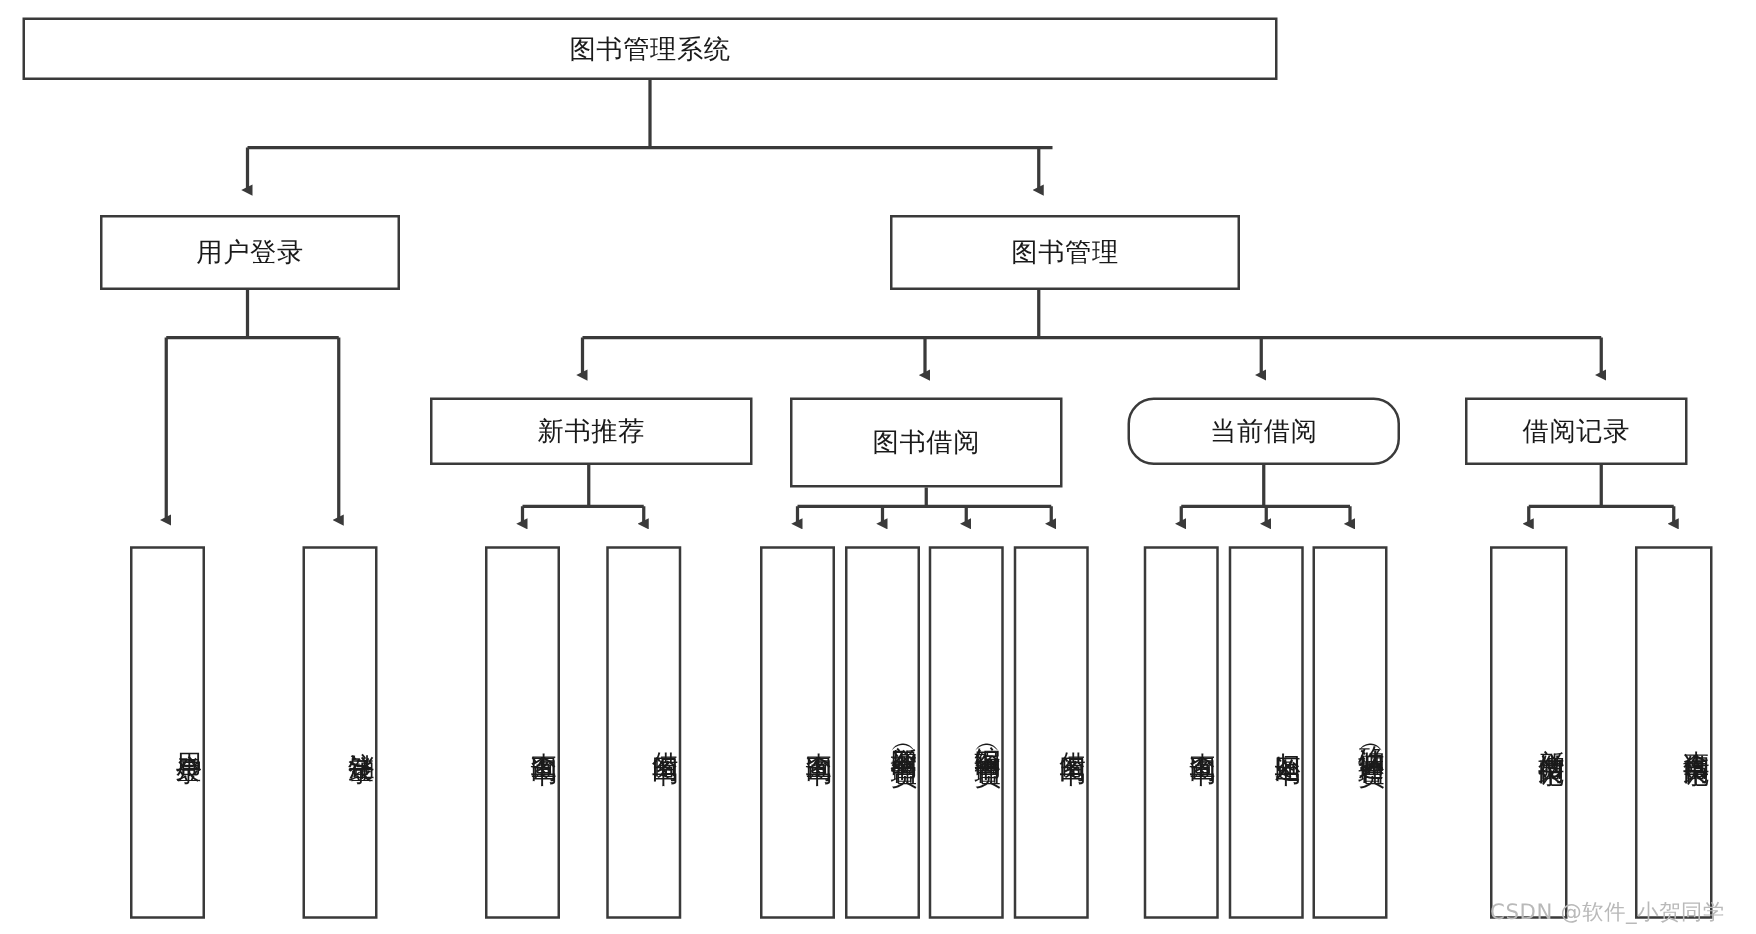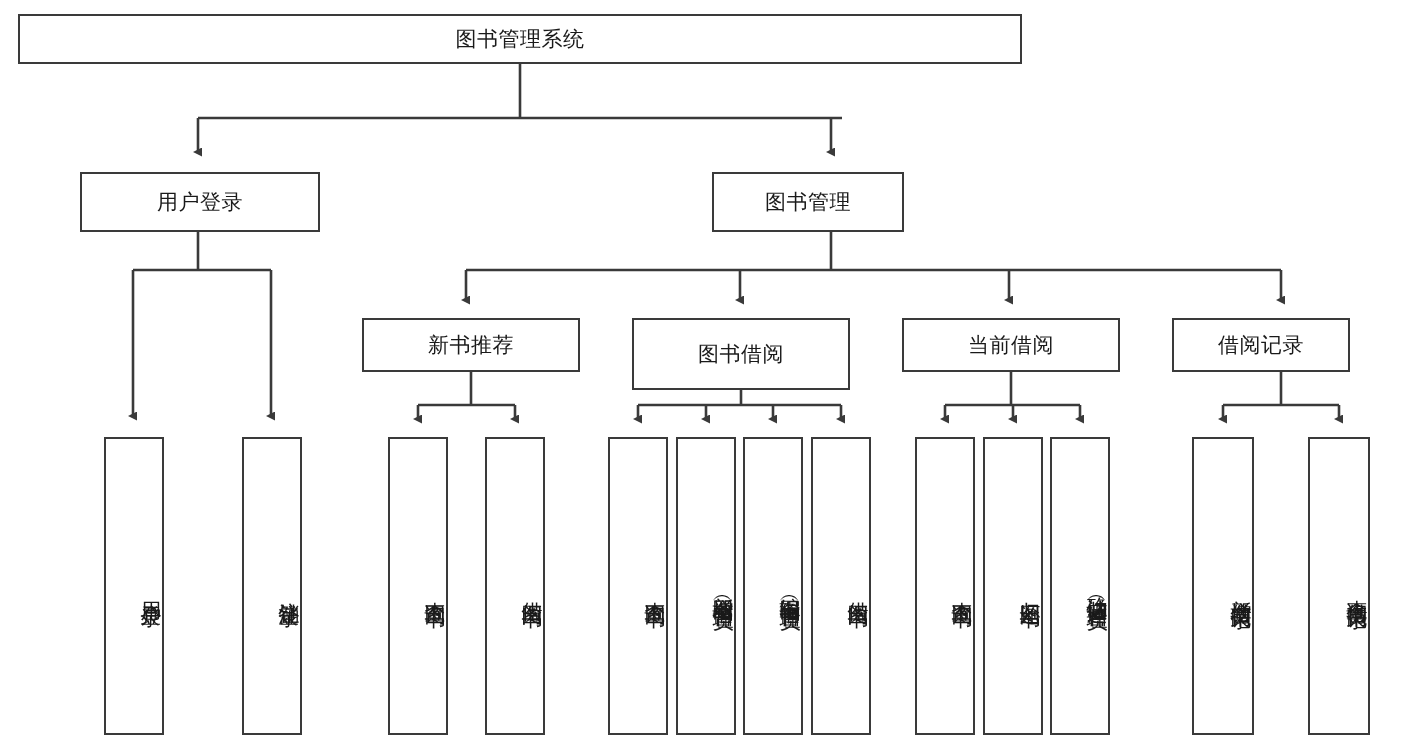--- a/index.html
+++ b/index.html
@@ -118,31 +118,31 @@
     </g>
   </svg>
 
   <div class="node horiz" style="left:18px; top:14px; width:1004px; height:50px;">
     <span>图书管理系统</span>
   </div>
 
   <div class="node horiz" style="left:80px; top:172px; width:240px; height:60px;">
     <span>用户登录</span>
   </div>
-  <div class="node horiz" style="left:712px; top:172px; width:192px; height:60px;">
+  <div class="node horiz" style="left:712px; top:172px; width:280px; height:60px;">
     <span>图书管理</span>
   </div>
 
-  <div class="node horiz" style="left:362px; top:318px; width:218px; height:54px;">
+  <div class="node horiz" style="left:344px; top:318px; width:258px; height:54px;">
     <span>新书推荐</span>
   </div>
   <div class="node horiz" style="left:632px; top:318px; width:218px; height:72px;">
     <span>图书借阅</span>
   </div>
-  <div class="node horiz" style="left:902px; top:318px; width:218px; height:54px;">
+  <div class="node horiz" style="left:902px; top:318px; width:218px; height:54px;border-radius:21px;">
     <span>当前借阅</span>
   </div>
   <div class="node horiz" style="left:1172px; top:318px; width:178px; height:54px;">
     <span>借阅记录</span>
   </div>
 
   <div class="node vert" style="left:104px; top:437px; width:60px; height:298px;">
     <span class="vtext">用户登录</span>
   </div>
   <div class="node vert" style="left:242px; top:437px; width:60px; height:298px;">
@@ -179,14 +179,15 @@
     <span class="vtext">确认归还（管理员）</span>
   </div>
 
   <div class="node vert" style="left:1192px; top:437px; width:62px; height:298px;">
     <span class="vtext">新增借阅记录</span>
   </div>
   <div class="node vert" style="left:1308px; top:437px; width:62px; height:298px;">
     <span class="vtext">查询借阅记录</span>
   </div>
 
+  <div class="watermark" style="left:1192px; top:718px;">CSDN @软件_小贺同学</div>
 
 </div>
 
 </body></html>

